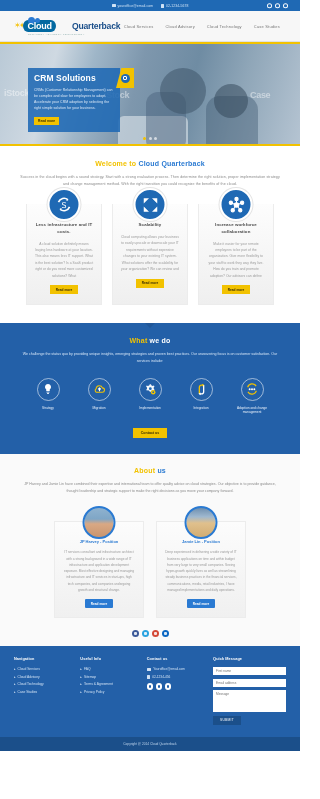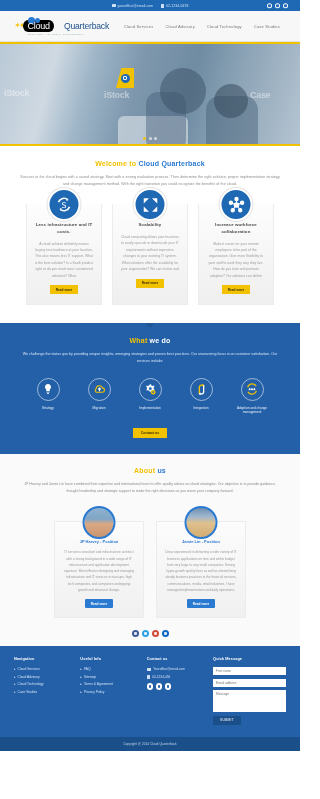--- a/index.html
+++ b/index.html
@@ -14,25 +14,25 @@
   .tb-ic{width:4px;height:3px;background:#cfe2f5;border-radius:.5px;display:inline-block}
   .tb-ic.ph{width:3px;height:4px}
   .tb-soc{position:absolute;right:12px;top:50%;transform:translateY(-50%);display:flex;gap:2.5px}
   .tb-soc i{width:5.4px;height:5.4px;border-radius:50%;background:#fff;display:block;position:relative}
   .tb-soc i::after{content:"";position:absolute;inset:1.4px;background:#1f69b4;border-radius:50%}
 
   
   .header{height:31px;background:#f7f7f7;display:flex;align-items:center;padding:0 14px;border-bottom:1px solid #e2e2e2}
   .logo{display:flex;align-items:center;gap:1px;position:relative}
   .logo-star{color:#f5c518;font-size:8px;line-height:1;letter-spacing:-2px;margin-right:-1px}
-  .cloud-badge{background:#000000;color:#fff;font-weight:normal;font-size:9px;padding:1px 4px 1.5px 4px;border-radius:6px 6px 6px 6px/7px 7px 7px 7px;position:relative;letter-spacing:-.2px}
+  .cloud-badge{background:#0369a1;color:#fff;font-weight:bold;font-size:9px;padding:1px 4px 1.5px 4px;border-radius:6px 6px 6px 6px/7px 7px 7px 7px;position:relative;letter-spacing:-.2px}
   .cloud-badge::before{content:"";position:absolute;width:7px;height:7px;background:#2a7ad2;border-radius:50%;top:-3px;left:5px}
   .cloud-badge::after{content:"";position:absolute;width:5px;height:5px;background:#2a7ad2;border-radius:50%;top:-2px;left:12px}
   .cloud-txt{position:relative;z-index:2}
-  .qb{color:#1b4f8a;font-weight:normal;font-size:8.6px;margin-left:9px;letter-spacing:-.2px}
+  .qb{color:#1b4f8a;font-weight:bold;font-size:8.6px;margin-left:15px;letter-spacing:-.2px}
   .logo-sub{position:absolute;left:14px;bottom:-3.5px;font-size:2.4px;color:#8aa;letter-spacing:.5px}
   .nav{margin-left:auto;display:flex;gap:12px;padding-right:6px}
   .nav a{color:#777;font-size:4px;text-decoration:none;letter-spacing:.2px}
 
   
   .hero{height:104px;position:relative;overflow:hidden;border-top:2px solid #f2c200;border-bottom:2px solid #f2c200;
         background:linear-gradient(105deg,#b9c9d6 0%,#cfd9e2 18%,#9fb6c8 30%,#7e97ad 45%,#6f8ca3 62%,#8fa6b8 78%,#b5c4d2 100%)}
   .hero .ph-shape{position:absolute;border-radius:50%;opacity:.5}
   .hero .p1{width:46px;height:46px;background:#3a4f63;left:160px;top:24px}
   .hero .p2{width:34px;height:34px;background:#2f4356;left:214px;top:40px}
@@ -157,20 +157,25 @@
   <div class="hero">
     <div class="ph-shape p3"></div>
     <div class="ph-shape p4"></div>
     <div class="ph-shape p5"></div>
     <div class="ph-shape p1"></div>
     <div class="ph-shape p2"></div>
     <span class="wm" style="left:4px;top:44px">iStock</span>
     <span class="wm" style="left:104px;top:46px">iStock</span>
     <span class="wm" style="left:250px;top:46px">Case</span>
 
+    <div class="hero-card">
+      <div class="hero-title">CRM Solutions</div>
+      <div class="hero-body">CRMs (Customer Relationship Management) can be complex and slow for employees to adopt. Accelerate your CRM adoption by selecting the right simple solution for your business.</div>
+      <span class="hero-btn">Read more</span>
+    </div>
     <div class="hero-badge">
       <span class="circ">
           <span></span>
         </span>
     </div>
     <div class="hero-dots">
       <i class="on"></i>
       <i></i>
       <i></i>
     </div>

